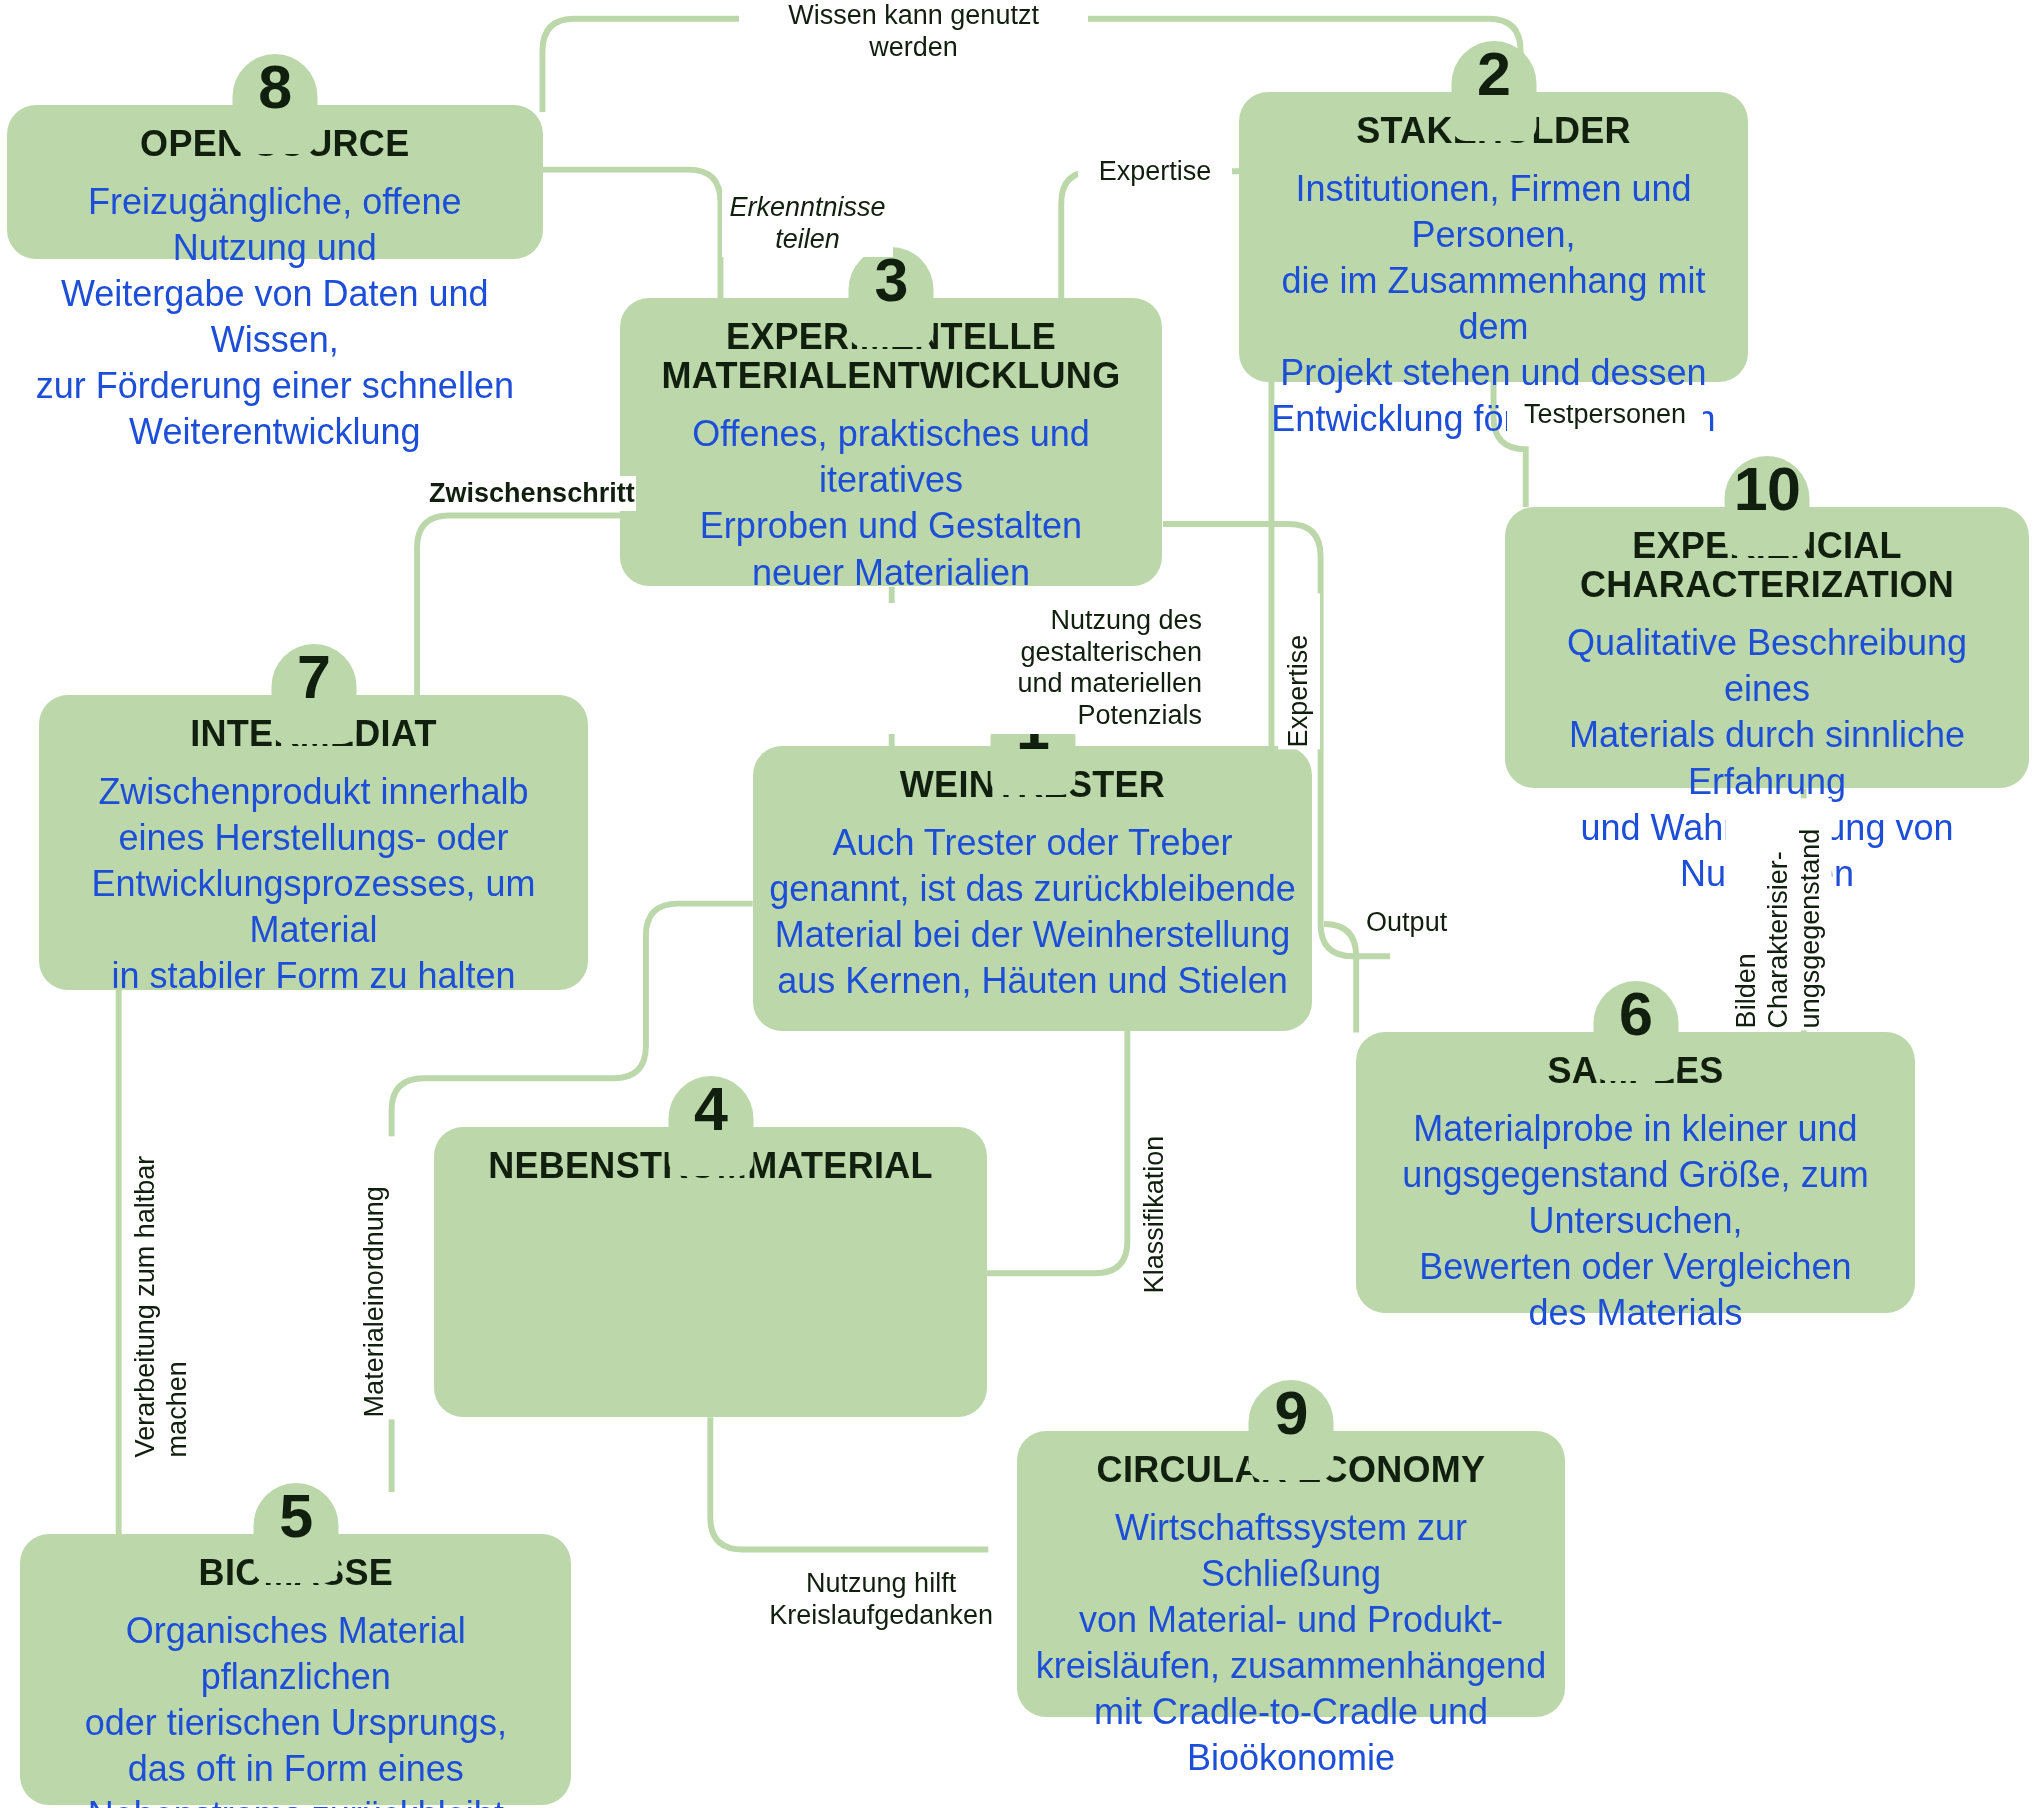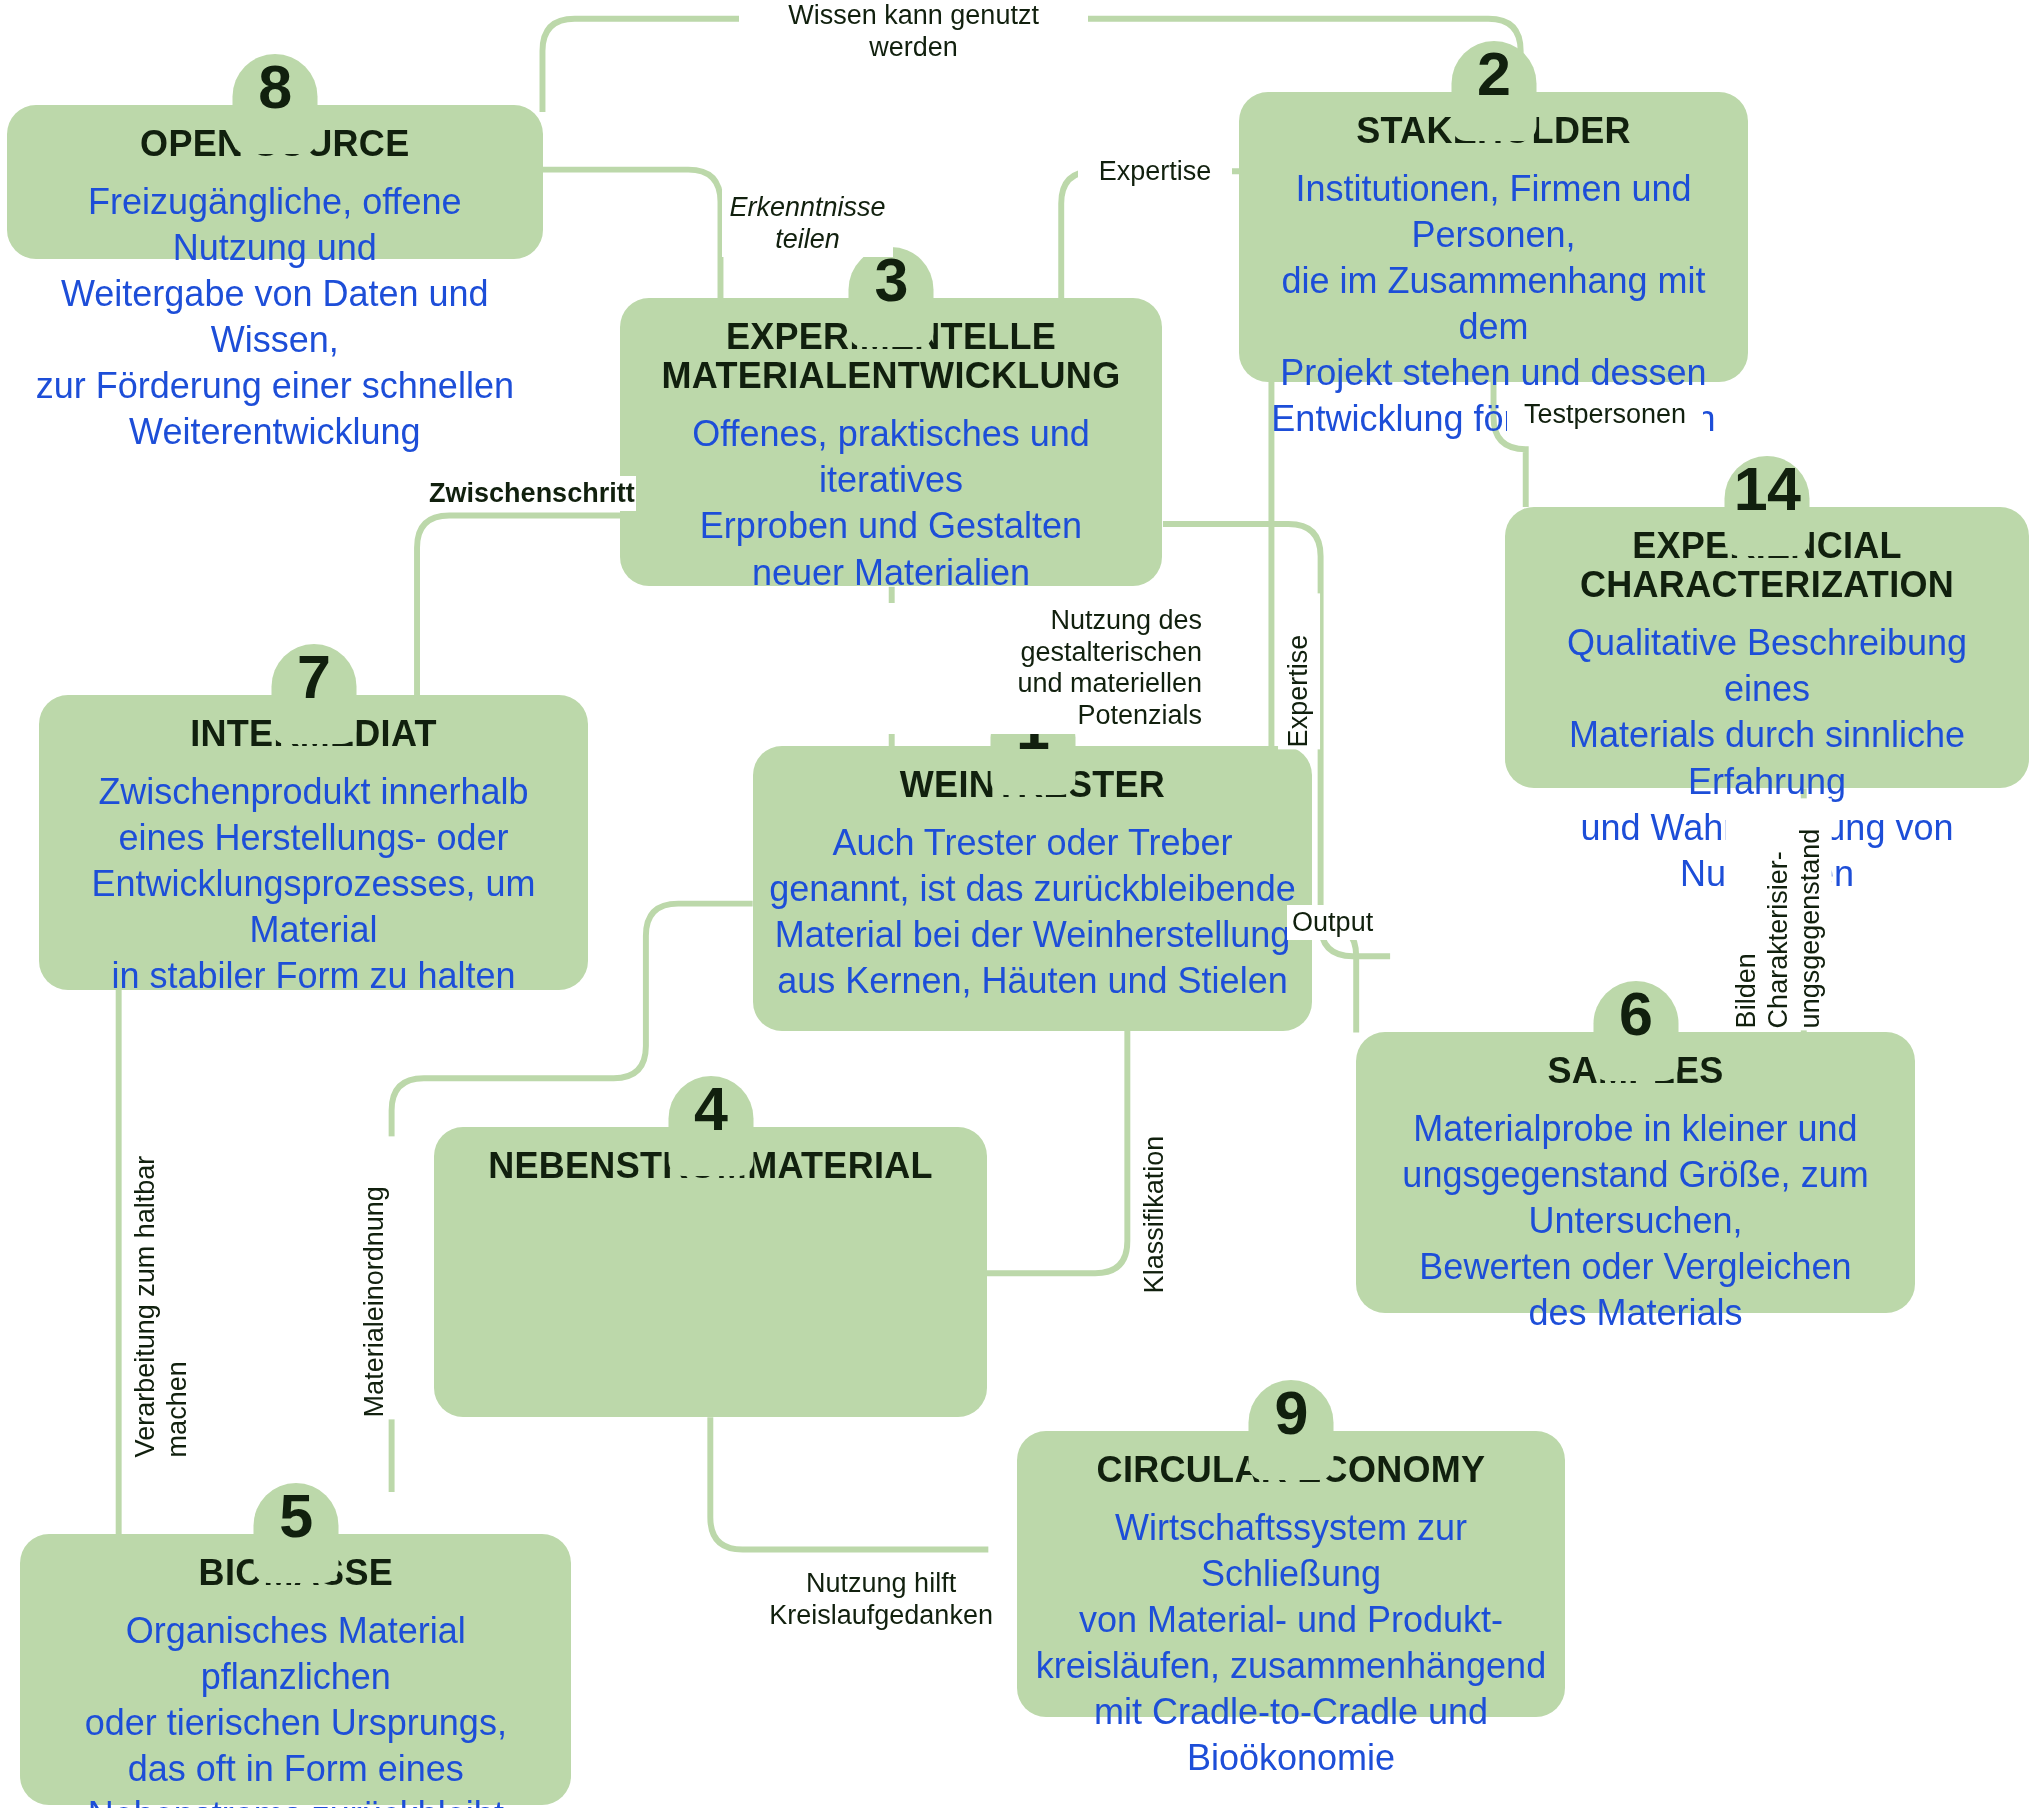--- a/index.html
+++ b/index.html
@@ -156,21 +156,21 @@
     </div>
     <div class="title">EXPERIMENTELLE
 MATERIALENTWICKLUNG</div>
     <div class="body">Offenes, praktisches und iteratives
 Erproben und Gestalten
 neuer Materialien</div>
   </div>
 
   <div class="card" style="left:1505px; top:507px; width:524px; height:281px;">
     <div class="badge">
-      <span>14</span>
+      <span>10</span>
     </div>
     <div class="title">EXPERIENCIAL
 CHARACTERIZATION</div>
     <div class="body">Qualitative Beschreibung eines
 Materials durch sinnliche Erfahrung
 und Wahrnehmung von Nutzenden</div>
   </div>
 
   <div class="card" style="left:39px; top:695px; width:549px; height:295px;">
     <div class="badge">
@@ -243,21 +243,21 @@
 
   <div class="elabel ctr" style="left:1507px; top:397px; width:186px;">Testpersonen</div>
 
   <div class="elabel ctr" style="left:424px; top:476px; width:202px;font-weight:bold;">Zwischenschritt</div>
 
   <div class="elabel ctr" style="left:887px; top:603px; width:310px;text-align:right;">Nutzung des gestalterischen
 und materiellen Potenzials</div>
 
   <div class="elabel vert-up" style="left:1278px; top:593px; height:153px;">Expertise</div>
 
-  <div class="elabel" style="left:1287px; top:905px; width:127px;">Output</div>
+  <div class="elabel" style="left:1361px; top:905px; width:127px;">Output</div>
 
   <div class="elabel vert-up" style="left:1726px; top:798px; height:229px;">Bilden
 Charakterisier-
 ungsgegenstand</div>
 
   <div class="elabel vert-up" style="left:125px; top:1075px; height:381px;">Verarbeitung zum haltbar machen</div>
 
   <div class="elabel vert-up" style="left:354px; top:1136px; height:280px;">Materialeinordnung</div>
 
   <div class="elabel vert-up" style="left:1134px; top:1063px; height:229px;">Klassifikation</div>

